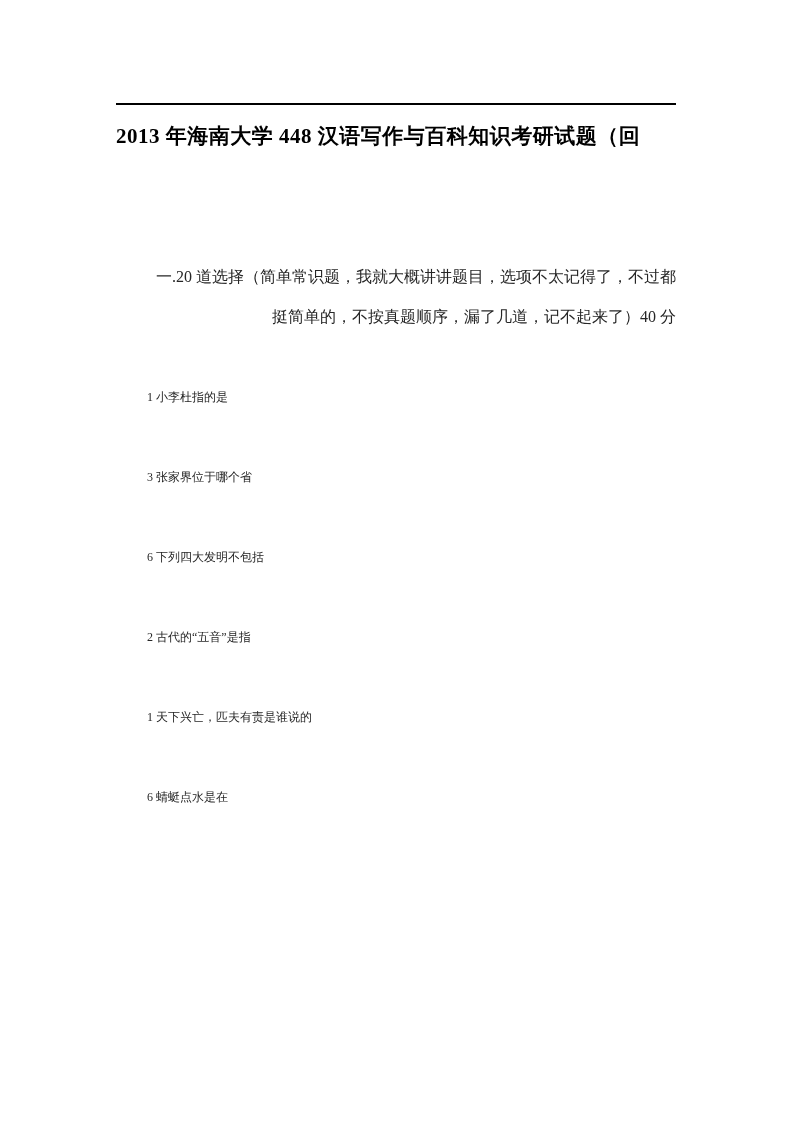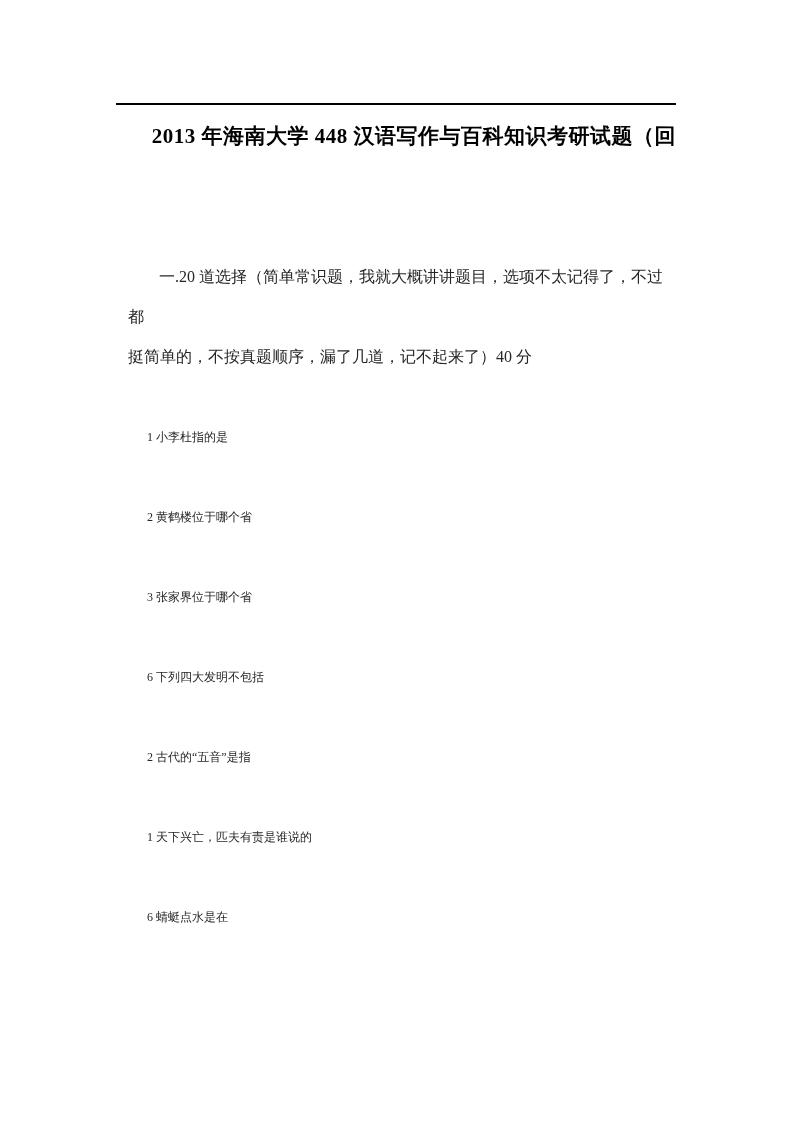--- a/index.html
+++ b/index.html
@@ -26,30 +26,31 @@
     margin-top: 103px;
     height: 0;
     border-top: 2px solid #000000;
   }
   .doc-title {
     margin: 6px 0 0 0;
     font-size: 21px;
     font-weight: bold;
     color: #000000;
     line-height: 50px;
-    text-align: right;
+    text-align: left;
     letter-spacing: 0.5px;
   }
   .doc-title .tline {
     display: block;
   }
   .intro {
-    margin: 96px 0 0 12px;
+    margin: 96px 0 0 0;
     font-size: 16px;
     line-height: 40px;
+    text-align: right;
   }
   .intro .iline {
     display: block;
   }
   .intro .iline.indent {
     text-indent: 31px;
   }
   .question {
     margin-top: 40px;
     font-size: 12px;
@@ -70,21 +71,20 @@
       <span class="tline">2013 年海南大学 448 汉语写作与百科知识考研试题（回</span>
     </h1>
 
     <p class="intro">
       <span class="iline indent">一.20 道选择（简单常识题，我就大概讲讲题目，选项不太记得了，不过都</span>
       <span class="iline">挺简单的，不按真题顺序，漏了几道，记不起来了）40 分</span>
     </p>
 
     <div class="question">1 小李杜指的是</div>
 
-    <div class="question">2 黄鹤楼位于哪个省</div>
 
     <div class="question">3 张家界位于哪个省</div>
 
     <div class="question">6 下列四大发明不包括</div>
 
     <div class="question">2 古代的“五音”是指</div>
 
     <div class="question">1 天下兴亡，匹夫有责是谁说的</div>
 
     <div class="question">6 蜻蜓点水是在</div>

